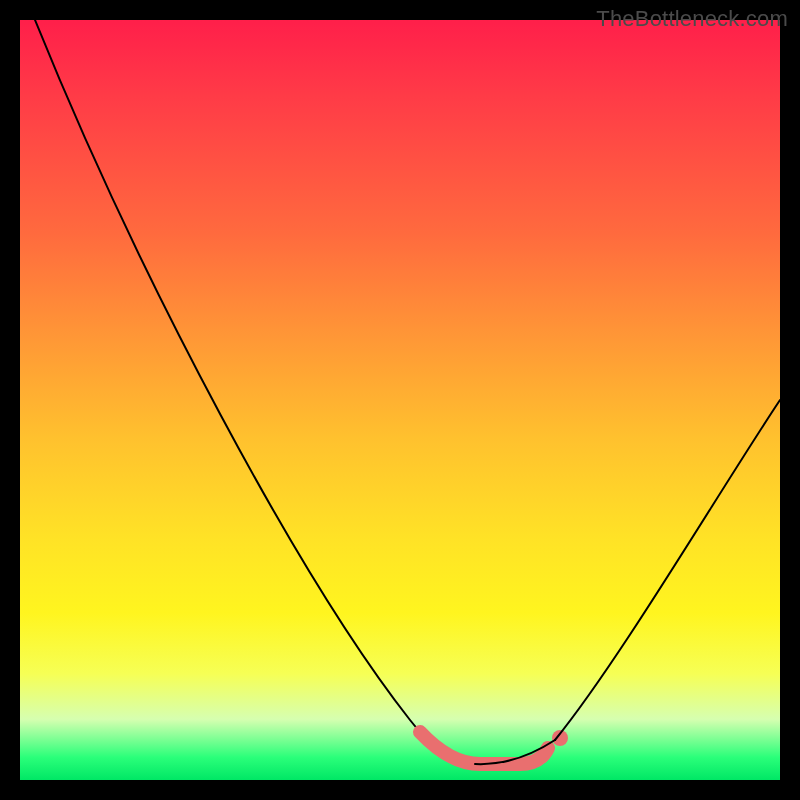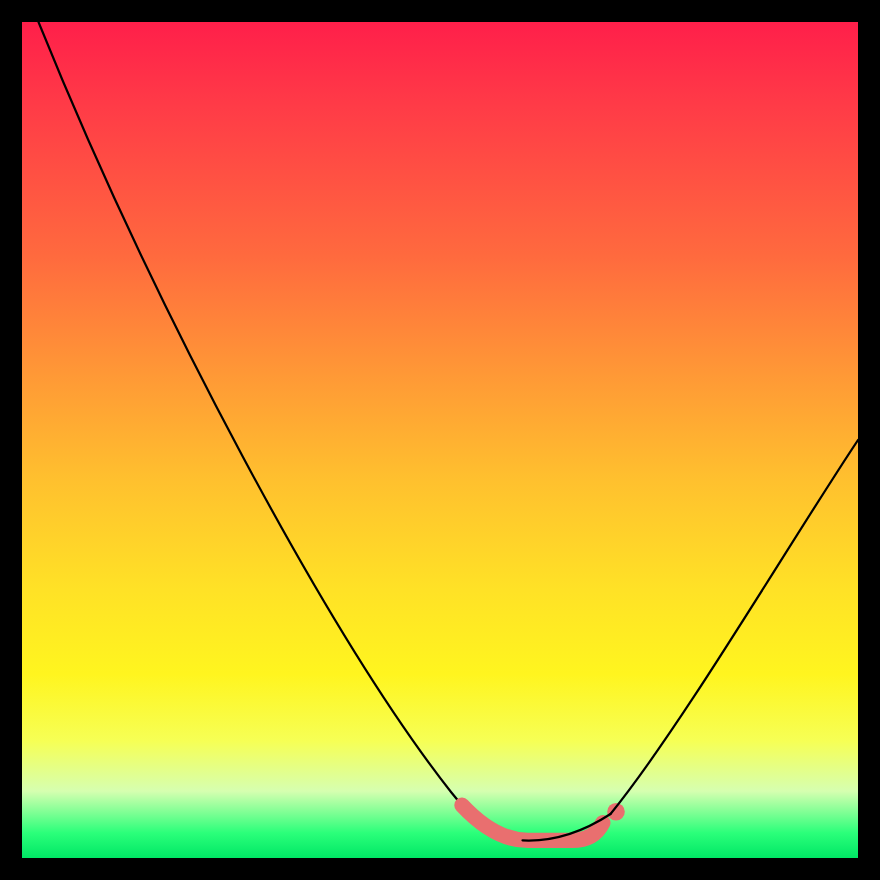--- a/index.html
+++ b/index.html
@@ -95,14 +95,15 @@
 
       <path class="black-line" d="M 455 744
                Q 495 746, 535 720"></path>
 
       <path class="black-line" d="M 535 720
                C 600 640, 700 470, 760 380"></path>
     </svg>
 
   </div>
 
+  <div class="watermark">TheBottleneck.com</div>
 
 </div>
 
 </body></html>

